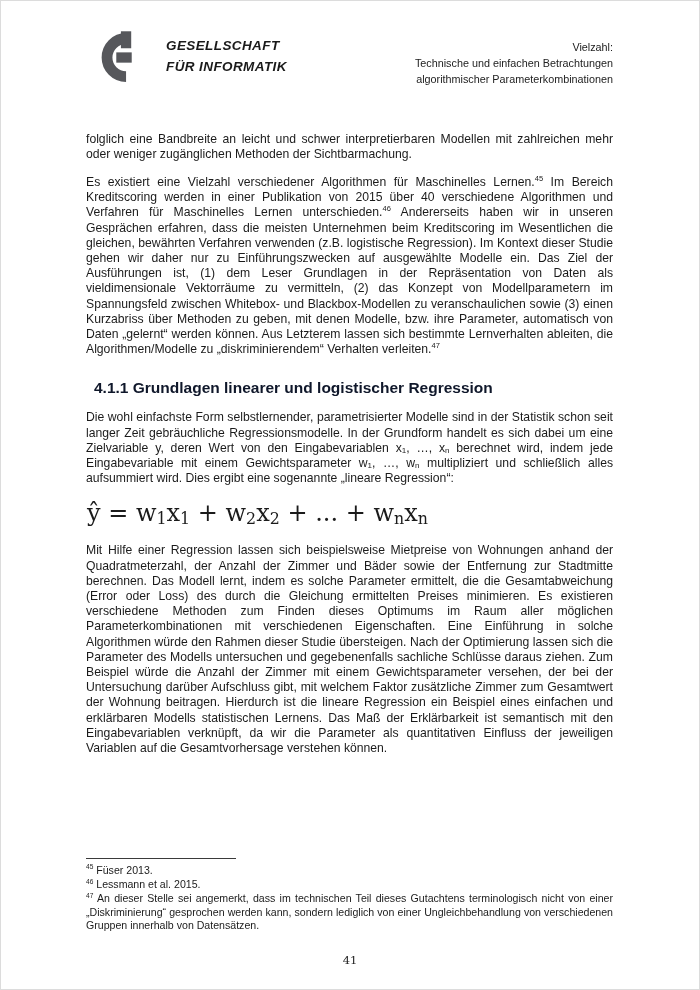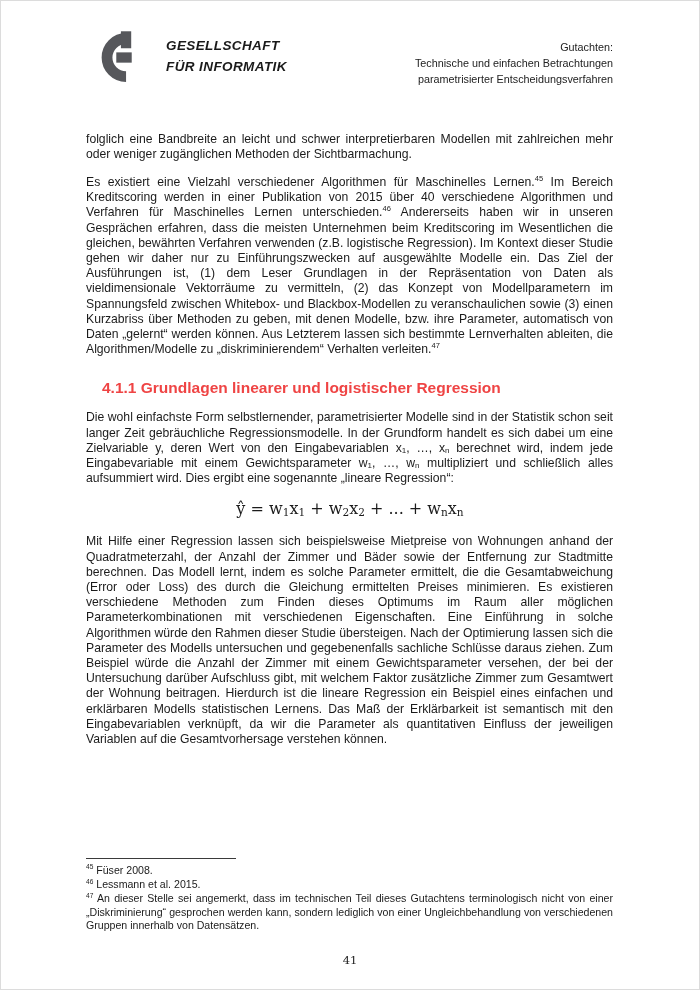--- a/index.html
+++ b/index.html
@@ -10,24 +10,24 @@
     font-family: "Liberation Sans", "DejaVu Sans", sans-serif;
     color: #1b1b1b;
   }
   .header { display: flex; justify-content: space-between; align-items: flex-start; }
   .brand { display: flex; align-items: center; gap: 24px; margin-left: 2px; font-style: italic; }
   .logo { width: 54px; height: 56px; display: block; }
   .orgname { font-weight: bold; font-size: 13.5px; line-height: 1.55; letter-spacing: 0.4px; color: #1a1a1a; }
   .doctitle { text-align: right; font-size: 10.8px; line-height: 1.5; color: #222; padding-top: 10px; }
   .content { margin-top: 44px; }
   p.p { font-size: 12.2px; line-height: 15.2px; text-align: justify; margin: 0 0 13px 0; }
-  h2.heading { font-size: 15.5px; font-weight: 700; margin: 22px 0 13px 16px; color: #ef4444; }
+  h2.heading { font-size: 15.5px; font-weight: 700; margin: 22px 0 13px 8px; color: #0f172a; }
   .formula {
     font-family: "DejaVu Serif", "Liberation Serif", serif;
-    font-size: 16px; margin: 6px 0 16px 1px; font-weight: 500; text-align: center;
+    font-size: 24px; margin: 6px 0 16px 1px; font-weight: 500;
   }
   .i { }
   .sup { font-size: 0.62em; vertical-align: super; line-height: 0; margin-top: 40px; }
   .sub { font-size: 0.66em; vertical-align: -0.18em; line-height: 0; }
   .footnotes { position: absolute; left: 85px; right: 86px; bottom: 56px; background: #fff; }
   .rule { width: 150px; border-top: 1px solid #3a3a3a; margin: 0 0 5px 0; height: 0; }
   p.fn { font-size: 10.6px; line-height: 13.2px; text-align: justify; margin: 0 0 1px 0; }
   .pageno {
     position: absolute; left: 0; right: 0; bottom: 22px; text-align: center;
     font-family: "DejaVu Serif", "Liberation Serif", serif; font-size: 11.5px; color: #1b1b1b;
@@ -44,37 +44,37 @@
         <path d="M 74 17 A 37 37 0 1 0 74 91" fill="none" stroke="#56575b" stroke-width="21"></path>
         <rect x="55" y="44" width="30" height="20" fill="#56575b"></rect>
         <rect x="64" y="3" width="20" height="33" fill="#56575b"></rect>
       </svg>
       <div class="orgname">
         <div>GESELLSCHAFT</div>
         <div>FÜR INFORMATIK</div>
       </div>
     </div>
     <div class="doctitle">
-      <div>Gutachten:</div>
+      <div>Vielzahl:</div>
       <div>Technische und einfachen Betrachtungen</div>
-      <div>parametrisierter Entscheidungsverfahren</div>
+      <div>algorithmischer Parameterkombinationen</div>
     </div>
   </header>
 
   <main class="content">
       <p class="p"><span>folglich eine Bandbreite an leicht und schwer interpretierbaren Modellen mit zahlreichen mehr oder weniger zugänglichen Methoden der Sichtbarmachung.</span></p>
       <p class="p"><span>Es existiert eine Vielzahl verschiedener Algorithmen für Maschinelles Lernen.</span><span class="sup">45</span><span> Im Bereich Kreditscoring werden in einer Publikation von 2015 über 40 verschiedene Algorithmen und Verfahren für Maschinelles Lernen unterschieden.</span><span class="sup">46</span><span> Andererseits haben wir in unseren Gesprächen erfahren, dass die meisten Unternehmen beim Kreditscoring im Wesentlichen die gleichen, bewährten Verfahren verwenden (z.B. logistische Regression). Im Kontext dieser Studie gehen wir daher nur zu Einführungszwecken auf ausgewählte Modelle ein. Das Ziel der Ausführungen ist, (1) dem Leser Grundlagen in der Repräsentation von Daten als vieldimensionale Vektorräume zu vermitteln, (2) das Konzept von Modellparametern im Spannungsfeld zwischen </span><span class="i">Whitebox</span><span>- und </span><span class="i">Blackbox</span><span>-Modellen zu veranschaulichen sowie (3) einen Kurzabriss über Methoden zu geben, mit denen Modelle, bzw. ihre Parameter, automatisch von Daten „gelernt“ werden können. Aus Letzterem lassen sich bestimmte Lernverhalten ableiten, die Algorithmen/Modelle zu „diskriminierendem“ Verhalten verleiten.</span><span class="sup">47</span></p>
       <h2 class="heading"><span>4.1.1 Grundlagen linearer und logistischer Regression</span></h2>
       <p class="p"><span>Die wohl einfachste Form selbstlernender, parametrisierter Modelle sind in der Statistik schon seit langer Zeit gebräuchliche Regressionsmodelle. In der Grundform handelt es sich dabei um eine Zielvariable </span><span class="i">y</span><span>, deren Wert von den Eingabevariablen </span><span class="i">x</span><span class="sub i">1</span><span>, …, </span><span class="i">x</span><span class="sub i">n</span><span> berechnet wird, indem jede Eingabevariable mit einem Gewichtsparameter </span><span class="i">w</span><span class="sub i">1</span><span>, …, </span><span class="i">w</span><span class="sub i">n</span><span> multipliziert und schließlich alles aufsummiert wird. Dies ergibt eine sogenannte „lineare Regression“:</span></p>
       <p class="formula"><span class="i">ŷ</span><span> = </span><span class="i">w</span><span class="sub">1</span><span class="i">x</span><span class="sub">1</span><span> + </span><span class="i">w</span><span class="sub">2</span><span class="i">x</span><span class="sub">2</span><span> + ... + </span><span class="i">w</span><span class="sub i">n</span><span class="i">x</span><span class="sub i">n</span></p>
       <p class="p"><span>Mit Hilfe einer Regression lassen sich beispielsweise Mietpreise von Wohnungen anhand der Quadratmeterzahl, der Anzahl der Zimmer und Bäder sowie der Entfernung zur Stadtmitte berechnen. Das Modell lernt, indem es solche Parameter ermittelt, die die Gesamtabweichung (</span><span class="i">Error</span><span> oder </span><span class="i">Loss</span><span>) des durch die Gleichung ermittelten Preises minimieren. Es existieren verschiedene Methoden zum Finden dieses Optimums im Raum aller möglichen Parameterkombinationen mit verschiedenen Eigenschaften. Eine Einführung in solche Algorithmen würde den Rahmen dieser Studie übersteigen. Nach der Optimierung lassen sich die Parameter des Modells untersuchen und gegebenenfalls sachliche Schlüsse daraus ziehen. Zum Beispiel würde die Anzahl der Zimmer mit einem Gewichtsparameter versehen, der bei der Untersuchung darüber Aufschluss gibt, mit welchem Faktor zusätzliche Zimmer zum Gesamtwert der Wohnung beitragen. Hierdurch ist die lineare Regression ein Beispiel eines einfachen und </span><span class="i">erklärbaren</span><span> Modells statistischen Lernens. Das Maß der Erklärbarkeit ist semantisch mit den Eingabevariablen verknüpft, da wir die Parameter als quantitativen Einfluss der jeweiligen Variablen auf die Gesamtvorhersage verstehen können.</span></p>
     </main>
 
   <section class="footnotes">
       <div class="rule"></div>
-      <p class="fn"><span class="sup">45</span><span> Füser 2008.</span></p>
+      <p class="fn"><span class="sup">45</span><span> Füser 2013.</span></p>
       <p class="fn"><span class="sup">46</span><span> Lessmann et al. 2015.</span></p>
       <p class="fn"><span class="sup">47</span><span> An dieser Stelle sei angemerkt, dass im technischen Teil dieses Gutachtens terminologisch nicht von einer „Diskriminierung“ gesprochen werden kann, sondern lediglich von einer Ungleichbehandlung von verschiedenen Gruppen innerhalb von Datensätzen.</span></p>
     </section>
 
   <div class="pageno">41</div>
 
 </div>
 
 </body></html>

